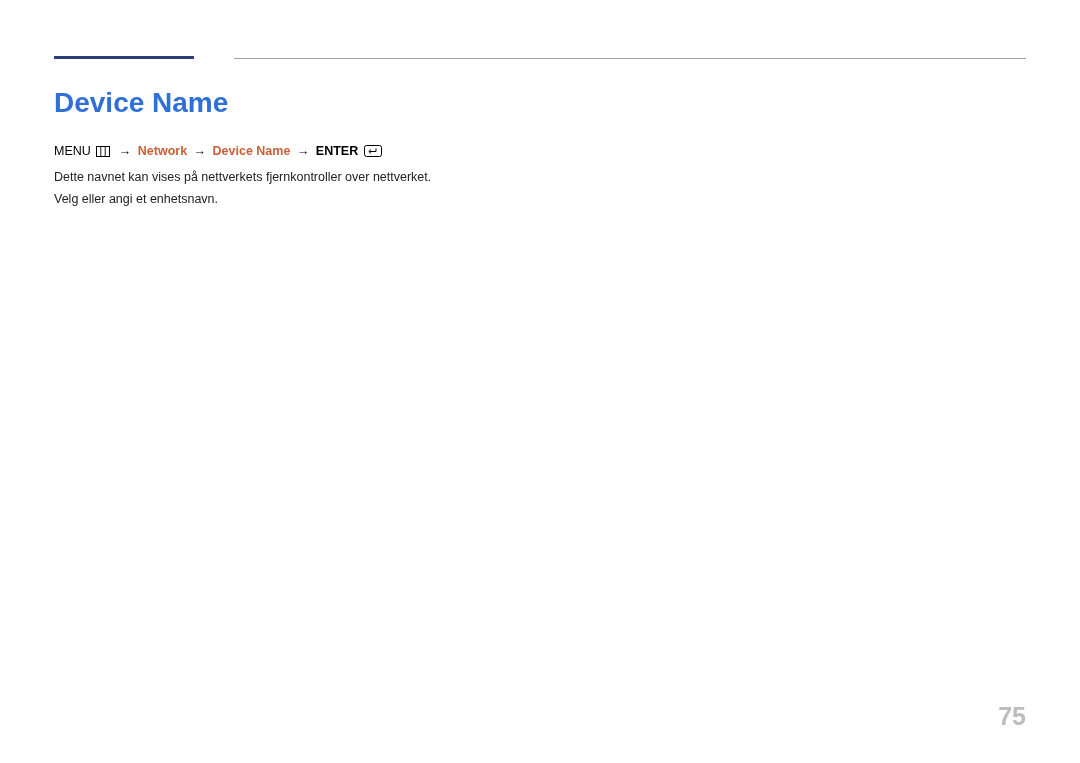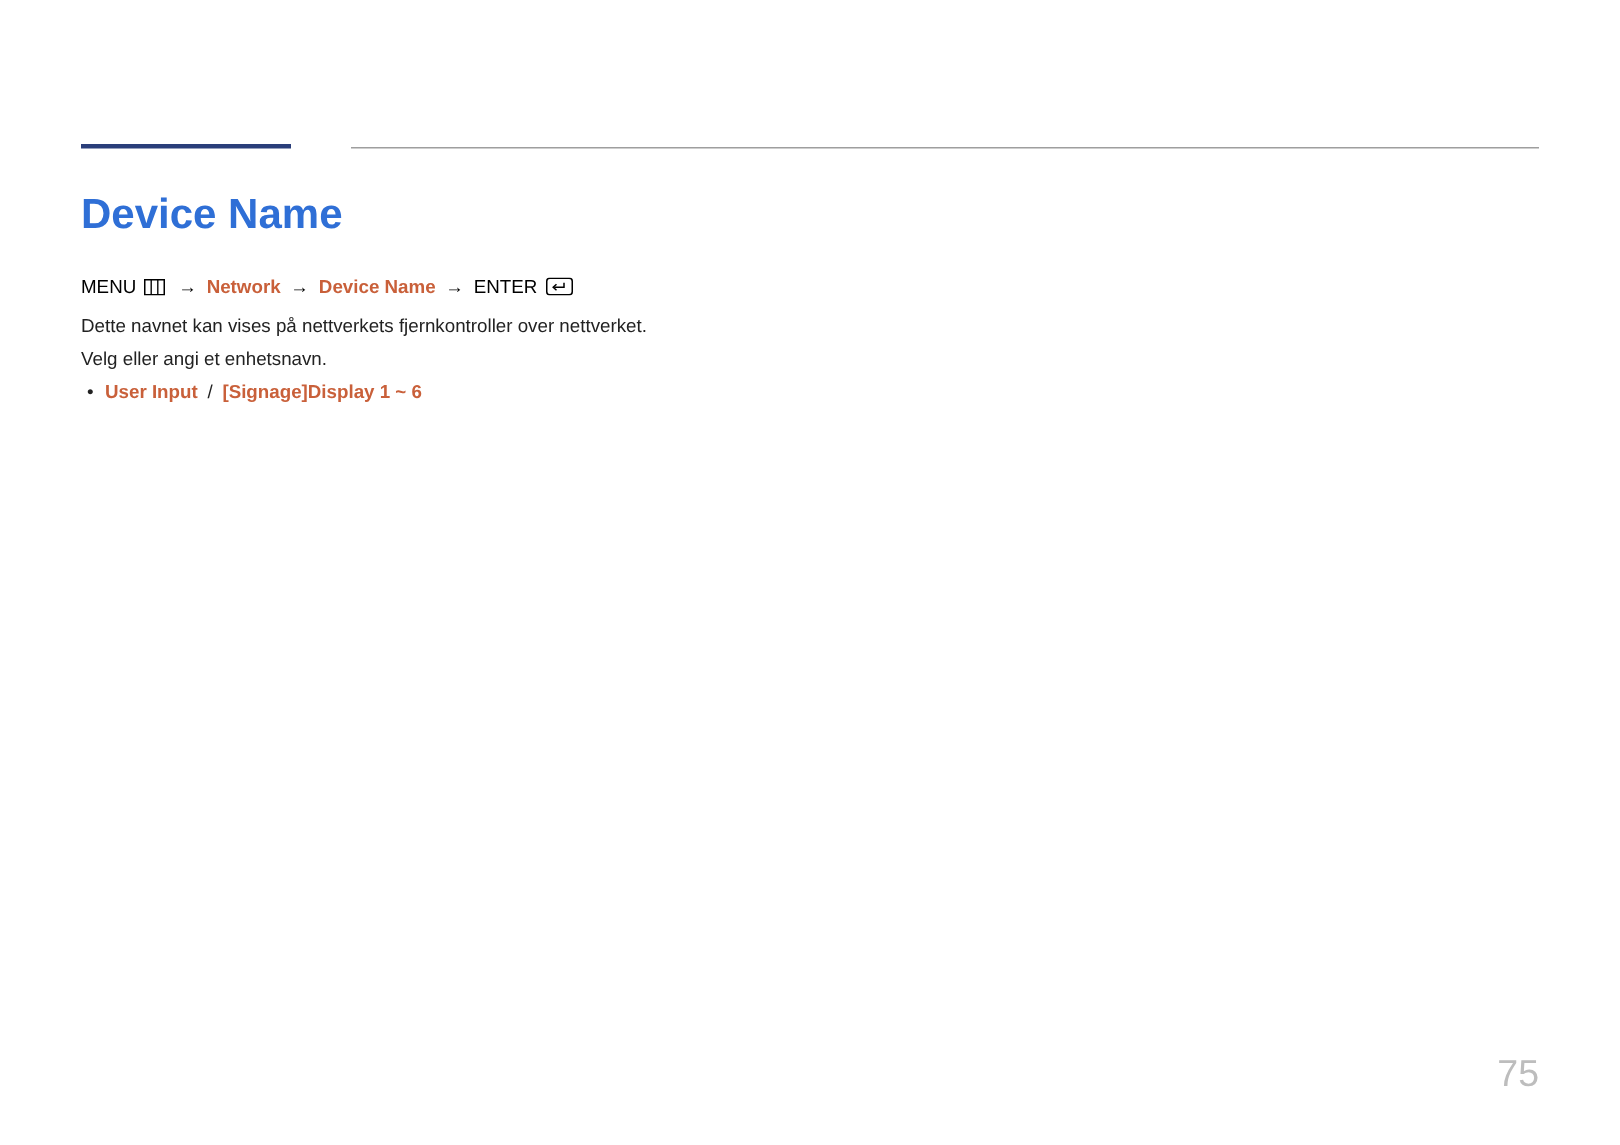--- a/index.html
+++ b/index.html
@@ -8,21 +8,21 @@
       box-sizing: border-box;
     }
     body {
       width: 1080px;
       height: 763px;
       background: #ffffff;
       font-family: Arial, Helvetica, sans-serif;
       position: relative;
     }
     .page-container {
-      padding: 96px 54px 0 54px;
+      padding: 56px 54px 0 54px;
     }
     .header-rule-container {
       display: flex;
       align-items: flex-end;
       gap: 40px;
       margin-bottom: 28px;
     }
     .accent-bar {
       width: 140px;
       height: 3px;
@@ -61,21 +61,21 @@
     .bc-arrow {
       color: #000;
       padding: 0 3px;
     }
     .bc-highlight {
       color: #c9603a;
       font-weight: 600;
       margin-top: 21px;
     }
     .bc-enter {
-      font-weight: 400;
+      font-weight: 700;
       color: #000;
     }
     .body-text {
       font-size: 12.5px;
       color: #222;
       line-height: 1.6;
       margin-bottom: 2px;
     }
     .bullet-row {
       font-size: 12.5px;
@@ -97,21 +97,21 @@
     .opt-sep {
       color: #222;
       padding: 0 3px;
     }
     .page-number {
       position: absolute;
       right: 54px;
       bottom: 32px;
       font-size: 25px;
       color: #bdbdbd;
-      font-weight: 400;
+      font-weight: 700;
       margin-top: 37px;
     }
   </style>
 </head>
 <body>
 
 <div class="page-container">
   <div class="header-rule-container">
     <div class="accent-bar"></div>
     <div class="thin-rule"></div>
@@ -139,20 +139,15 @@
         <rect x="0.5" y="0.5" width="17" height="11" rx="2" fill="none" stroke="#000" stroke-width="1"></rect>
         <path d="M 12 3.5 L 12 6.5 L 5.5 6.5" fill="none" stroke="#000" stroke-width="1"></path>
         <path d="M 7 4.5 L 4.8 6.5 L 7 8.5" fill="none" stroke="#000" stroke-width="1"></path>
       </svg>
     </span>
   </div>
 
   <p class="body-text">Dette navnet kan vises på nettverkets fjernkontroller over nettverket.</p>
   <p class="body-text">Velg eller angi et enhetsnavn.</p>
 
-  <div class="bullet-row">
-    <span class="opt-highlight">User Input</span>
-    <span class="opt-sep">/</span>
-    <span class="opt-highlight">[Signage]Display 1 ~ 6</span>
-  </div>
 </div>
 
 <div class="page-number">75</div>
 
 </body></html>

